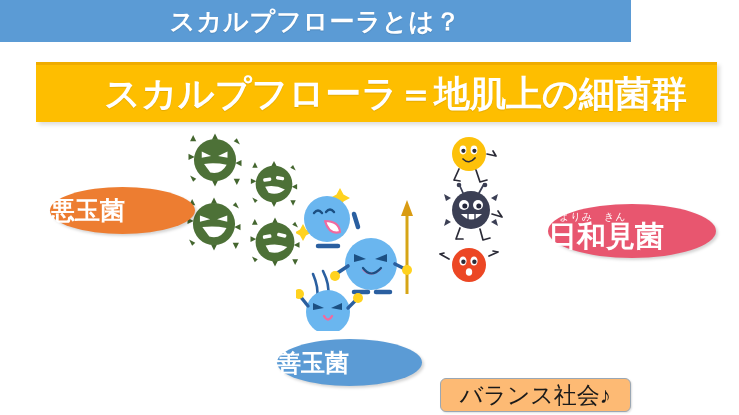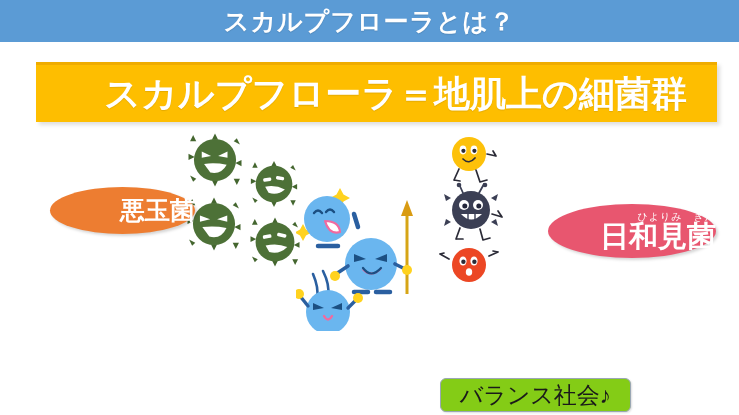--- a/index.html
+++ b/index.html
@@ -17,21 +17,21 @@
     height: 415px;
     background: #ffffff;
     overflow: hidden;
   }
 
   
   #header-banner {
     position: absolute;
     left: 0;
     top: 0;
-    width: 739px;
+    width: 631px;
     height: 42px;
     background: #5b9bd5;
     display: flex;
     align-items: center;
     justify-content: center;
   }
   #header-title {
     color: #ffffff;
     font-size: 25px;
     font-weight: bold;
@@ -66,21 +66,21 @@
     white-space: nowrap;
     text-shadow: 0 1px 1px rgba(0,0,0,0.10);
   }
 
   
   .ellipse-label {
     position: absolute;
     border-radius: 50%;
     display: flex;
     flex-direction: column;
-    align-items: flex-end;
+    align-items: flex-start;
     justify-content: center;
     box-shadow: 2px 2px 3px rgba(0,0,0,0.17);
   }
   .ellipse-label .main-text {
     color: #ffffff;
     font-weight: bold;
     line-height: 1;
     white-space: nowrap;
   }
   .ellipse-label .furigana {
@@ -119,21 +119,21 @@
   }
   #label-good .main-text { font-size: 24px; }
 
   
   #balance-box {
     position: absolute;
     left: 440px;
     top: 378px;
     width: 191px;
     height: 34px;
-    background: #84cc16;
+    background: #fdba74;
     border: 1px solid #9aa7b4;
     border-radius: 6px;
     box-sizing: border-box;
     display: flex;
     align-items: center;
     justify-content: center;
     box-shadow: 1px 1px 2px rgba(0,0,0,0.13);
   }
   #balance-text {
     color: #1a1a1a;
@@ -337,18 +337,21 @@
 
   <div class="ellipse-label" id="label-bad">
     <span class="main-text">悪玉菌</span>
   </div>
 
   <div class="ellipse-label" id="label-opportunistic">
     <span class="furigana">ひよりみ　きん</span>
     <span class="main-text">日和見菌</span>
   </div>
 
+  <div class="ellipse-label" id="label-good">
+    <span class="main-text">善玉菌</span>
+  </div>
 
   <div id="balance-box">
     <span id="balance-text">バランス社会♪</span>
   </div>
 
 </div>
 
 </body></html>

